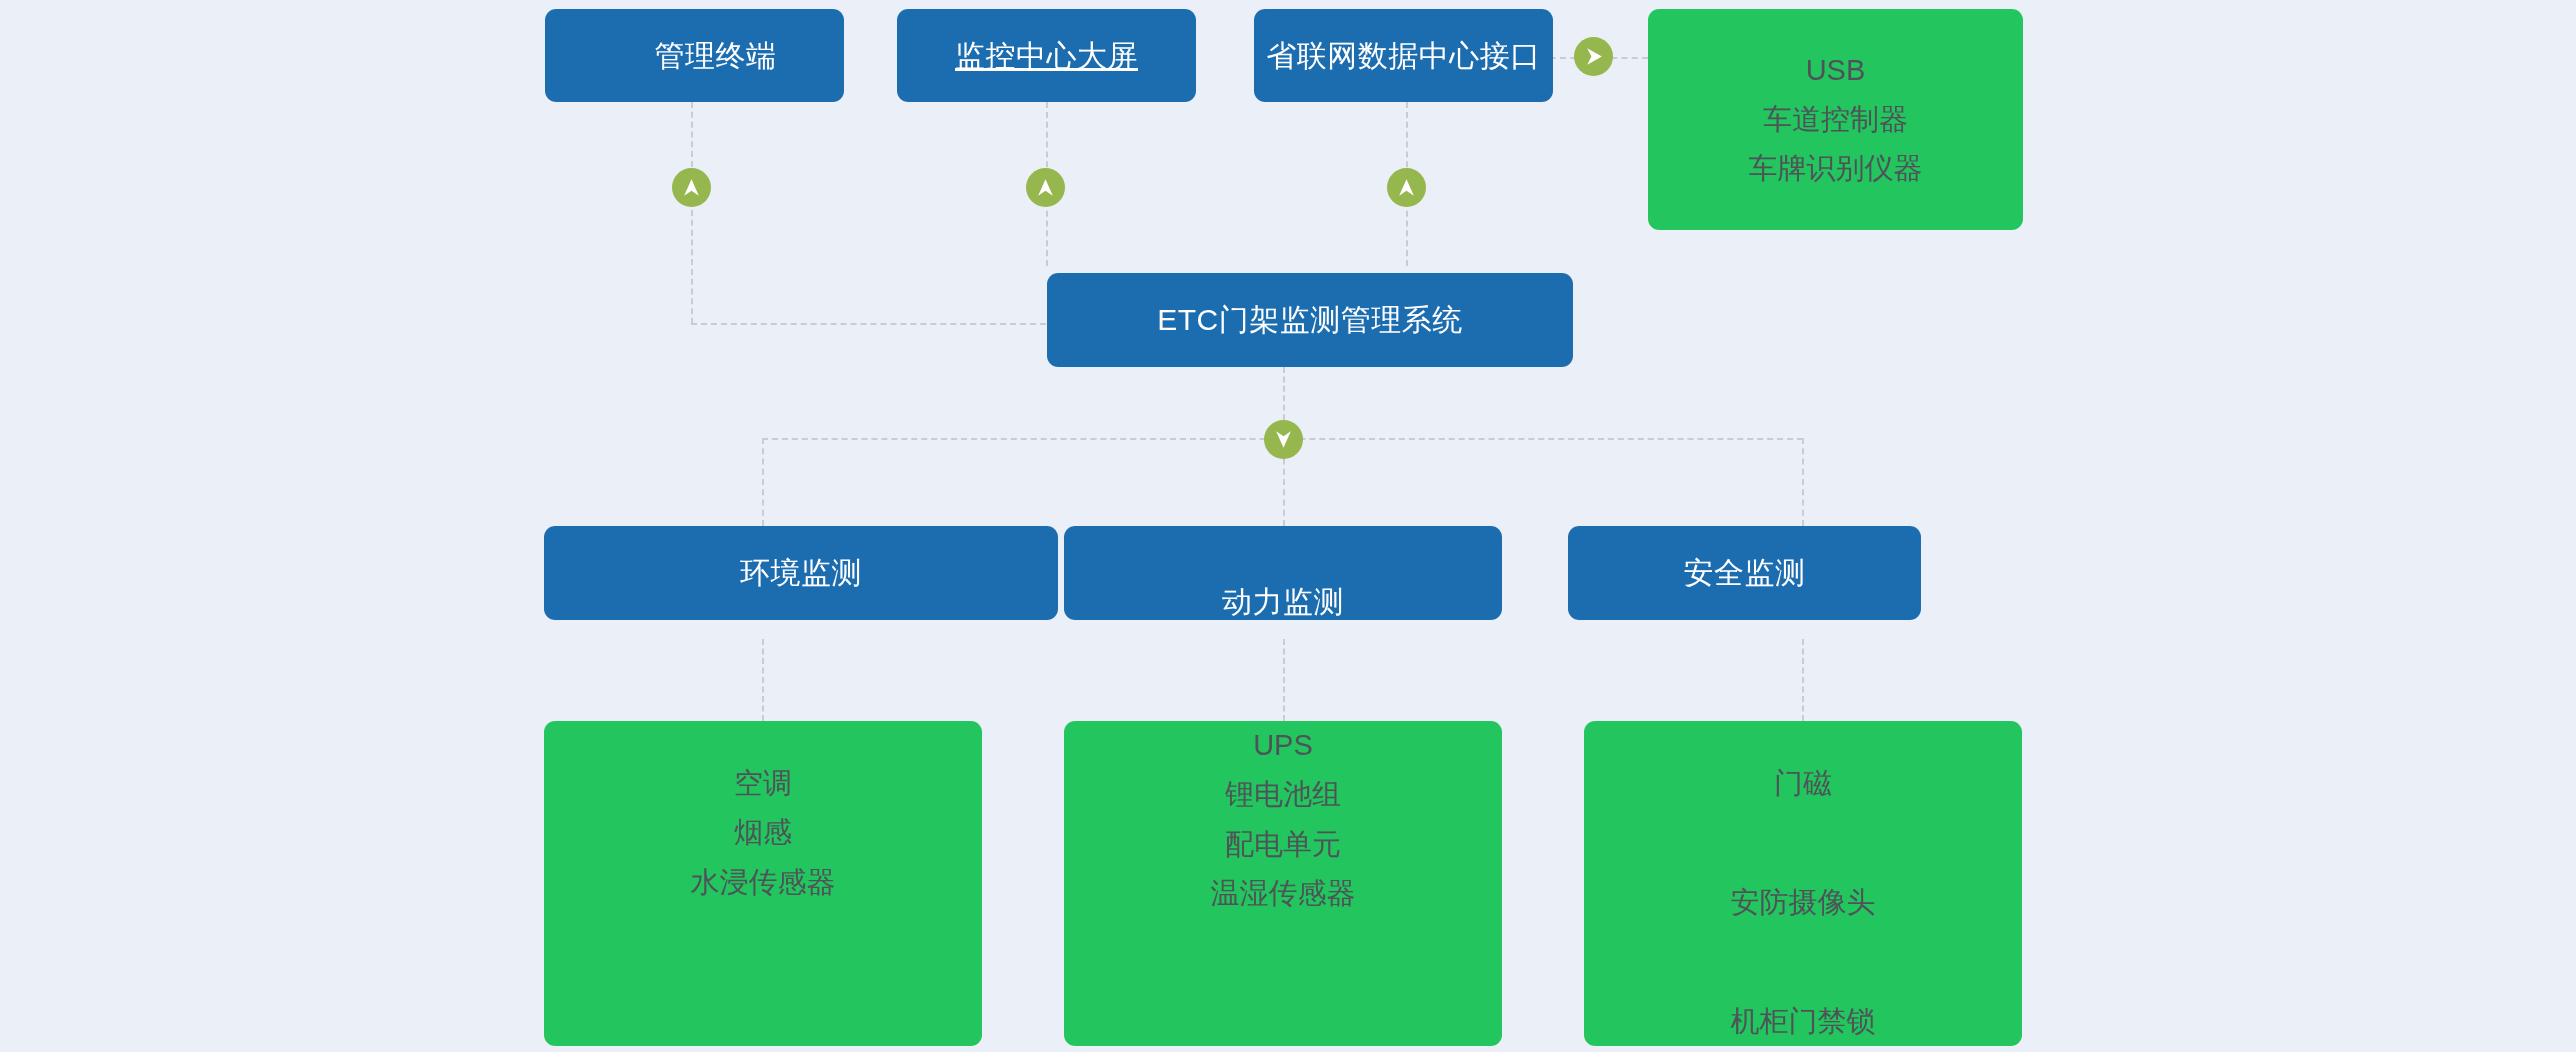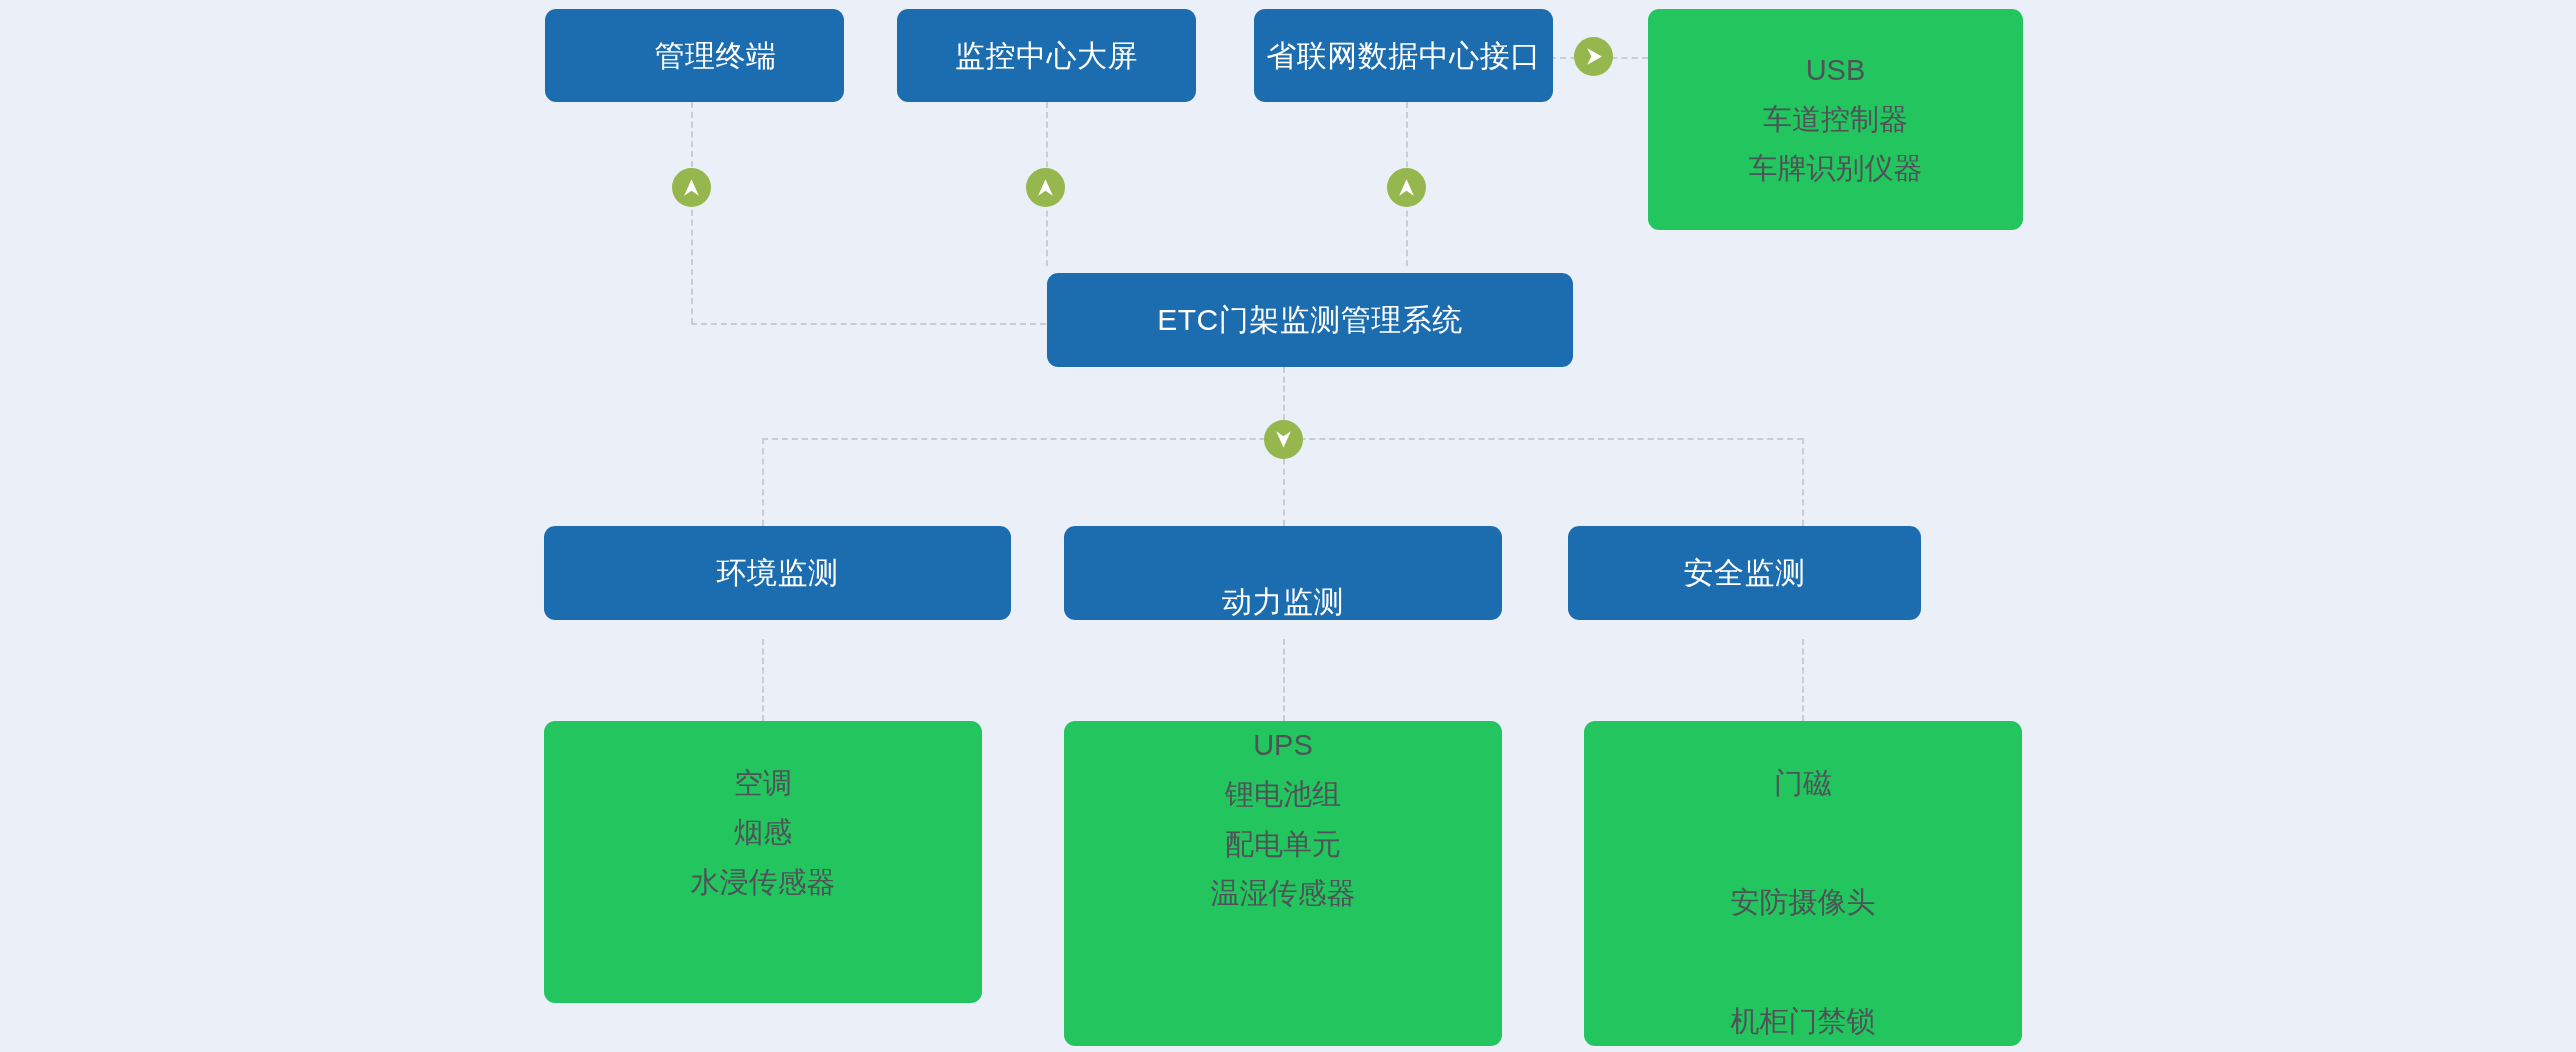--- a/index.html
+++ b/index.html
@@ -92,21 +92,21 @@
   <div class="vline" style="left:1802px; top:438px; height:88px;"></div>
 
   <div class="vline" style="left:762px; top:639px; height:82px;"></div>
   <div class="vline" style="left:1283px; top:639px; height:82px;"></div>
   <div class="vline" style="left:1802px; top:639px; height:82px;"></div>
 
   <div class="node blue" style="left:545px; top:9.3px; width:299px; height:93px;padding-left:42px;">
     <div class="title">管理终端</div>
   </div>
 
-  <div class="node blue" style="left:897px; top:9.3px; width:299px; height:93px;">
+  <div class="node blue" style="left:897px; top:9.3px; width:299px; height:93px;text-decoration:underline;">
     <div class="title">监控中心大屏</div>
   </div>
 
   <div class="node blue" style="left:1254px; top:9.3px; width:299px; height:93px;">
     <div class="title">省联网数据中心接口</div>
   </div>
 
   <div class="node grey" style="left:1648px; top:9.3px; width:375px; height:221px;">
     <div class="line">USB</div>
     <div class="line">车道控制器</div>
@@ -140,33 +140,33 @@
   <div class="gmark" style="left:1264px; top:420px;">
     <svg width="23" height="23" viewBox="0 0 44 44" aria-hidden="true">
       <path d="M22 38 L8 6 L22 16 L36 6 Z" fill="#ffffff"></path>
     </svg>
   </div>
 
   <div class="node blue" style="left:1047px; top:273px; width:526px; height:94px;">
     <div class="title">ETC门架监测管理系统</div>
   </div>
 
-  <div class="node blue" style="left:544px; top:526px; width:467px; height:94px;">
+  <div class="node blue" style="left:544px; top:526px; width:514px; height:94px;">
     <div class="title">环境监测</div>
   </div>
 
   <div class="node blue" style="left:1064px; top:526px; width:438px; height:94px;justify-content:flex-end;">
     <div class="title">动力监测</div>
   </div>
 
   <div class="node blue" style="left:1568px; top:526px; width:353px; height:94px;">
     <div class="title">安全监测</div>
   </div>
 
-  <div class="node grey" style="left:544px; top:721px; width:438px; height:282px; justify-content:flex-start; padding-top:38px;">
+  <div class="node grey" style="left:544px; top:721px; width:438px; height:325px; justify-content:flex-start; padding-top:38px;">
     <div class="line">空调</div>
     <div class="line">烟感</div>
     <div class="line">水浸传感器</div>
   </div>
 
   <div class="node grey" style="left:1064px; top:721px; width:438px; height:325px; justify-content:flex-start; ">
     <div class="line">UPS</div>
     <div class="line">锂电池组</div>
     <div class="line">配电单元</div>
     <div class="line">温湿传感器</div>

